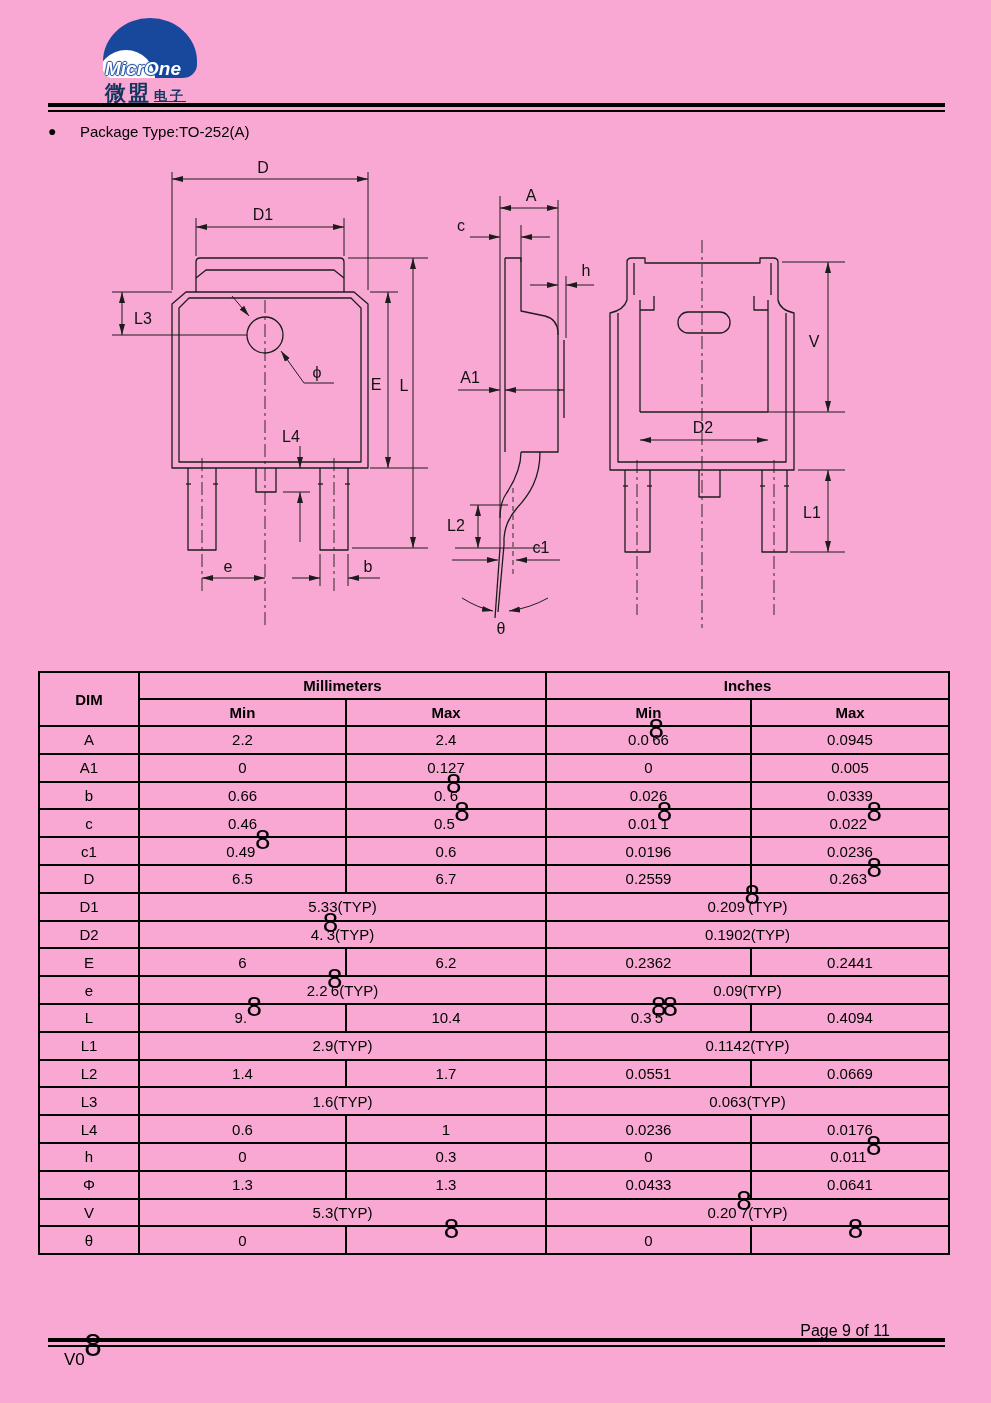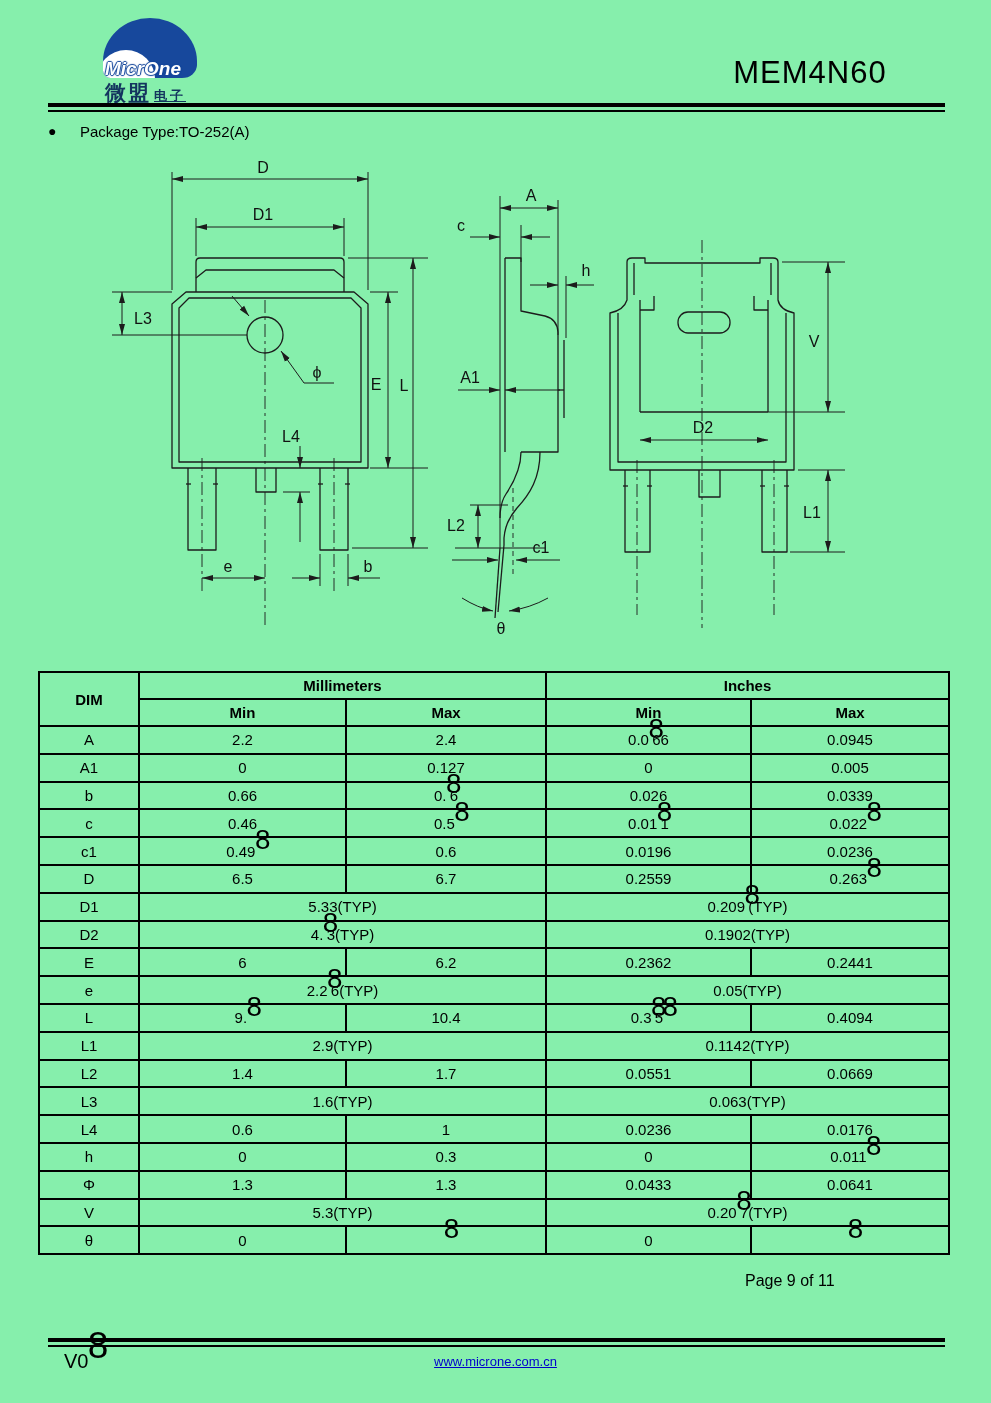--- a/index.html
+++ b/index.html
@@ -1,16 +1,16 @@
 <!DOCTYPE html>
 <html><head>
 <meta charset="utf-8">
 <style>
   html,body{margin:0;padding:0;background:#fff;}
-  .page{position:relative;width:991px;height:1403px;background:#86efac;overflow:hidden;
+  .page{position:relative;width:991px;height:1403px;background:#f9a8d4;overflow:hidden;
         font-family:"Liberation Sans",sans-serif;color:#000;}
 
   
   .logo{position:absolute;left:103px;top:18px;width:120px;}
   .logo-mark{position:relative;width:94px;height:60px;background:#17489c;overflow:hidden;
              border-radius:50px 50px 16px 8px / 46px 46px 14px 8px;}
   .logo-white{position:absolute;left:-6px;bottom:-30px;width:58px;height:58px;background:#fff;border-radius:50%;}
   .logo-en{position:absolute;left:2px;bottom:-2px;font-size:19px;font-weight:bold;font-style:italic;color:#fff;
            text-shadow:0 0 1px #17489c,1px 0 1px #17489c,-1px 0 1px #17489c,0 1px 1px #17489c,0 -1px 1px #17489c;}
   .logo-cn{margin:1px 0 0 2px;color:#13355e;font-weight:bold;white-space:nowrap;}
@@ -34,38 +34,37 @@
   
   .dim-table{position:absolute;left:38px;top:643px;}
   table{border-collapse:collapse;table-layout:fixed;width:910px;margin-top:28px;}
   td,th{border:2px solid #000;text-align:center;vertical-align:middle;padding:0;
         font-size:15px;overflow:visible;}
   th{font-weight:bold;height:25px;}
   td{height:25.8px;font-weight:normal;}
   .g8{font-size:1.85em;line-height:0;position:relative;top:-0.28em;margin-left:-0.02em;margin-right:-0.42em;}
 
   
-  .footer-version{position:absolute;left:64px;top:1350px;font-size:20px;}
+  .footer-version{position:absolute;left:64px;top:1350px;font-size:17px;}
   .footer-link{position:absolute;left:0;top:1354px;width:100%;text-align:center;font-size:13px;}
   .footer-link a{color:#0000cc;text-decoration:underline;}
-  .footer-page{position:absolute;left:745px;top:1272px;width:200px;text-align:left;font-size:16px;}
+  .footer-page{position:absolute;left:745px;top:1322px;width:200px;text-align:center;font-size:16px;}
 </style>
 </head>
 <body>
 
 <div class="page">
 
   <div class="logo">
     <div class="logo-mark">
       <div class="logo-white"></div>
       <div class="logo-en">MicrOne</div>
     </div>
     <div class="logo-cn"><span class="cn-big">微盟</span><span class="cn-small">电子</span></div>
   </div>
-  <div class="title">MEM4N60</div>
   <div class="rule rule-top"></div>
 
   <div class="pkg-line"><span class="bullet">●</span><span>Package Type:TO-252(A)</span></div>
 
   <svg class="drawing" width="991" height="495" viewBox="0 0 991 495">
     <defs>
       <marker id="arr" markerWidth="12" markerHeight="8" refX="11" refY="4" orient="auto-start-reverse" markerUnits="userSpaceOnUse">
         <path d="M0,1 L11,4 L0,7 Z" fill="#1c1c1c"></path>
       </marker>
     </defs>
@@ -303,21 +302,21 @@
         <tr>
             <td>E</td>
             <td>6</td>
             <td>6.2</td>
             <td>0.2362</td>
             <td>0.2441</td>
           </tr>
         <tr>
             <td>e</td>
             <td colspan="2">2.2<span class="g8">8</span>6(TYP)</td>
-            <td colspan="2">0.05(TYP)</td>
+            <td colspan="2">0.09(TYP)</td>
           </tr>
         <tr>
             <td>L</td>
             <td>9.<span class="g8">8</span></td>
             <td>10.4</td>
             <td>0.3<span class="g8">8</span>5<span class="g8">8</span></td>
             <td>0.4094</td>
           </tr>
         <tr>
             <td>L1</td>
@@ -368,16 +367,15 @@
             <td><span class="g8">8</span></td>
             <td>0</td>
             <td><span class="g8">8</span></td>
           </tr>
       </tbody>
     </table>
   </div>
 
   <div class="rule rule-bottom"></div>
   <div class="footer-version">V0<span class="g8">8</span></div>
-  <div class="footer-link"><a href="#">www.microne.com.cn</a></div>
   <div class="footer-page">Page 9 of 11</div>
 
 </div>
 
 </body></html>

